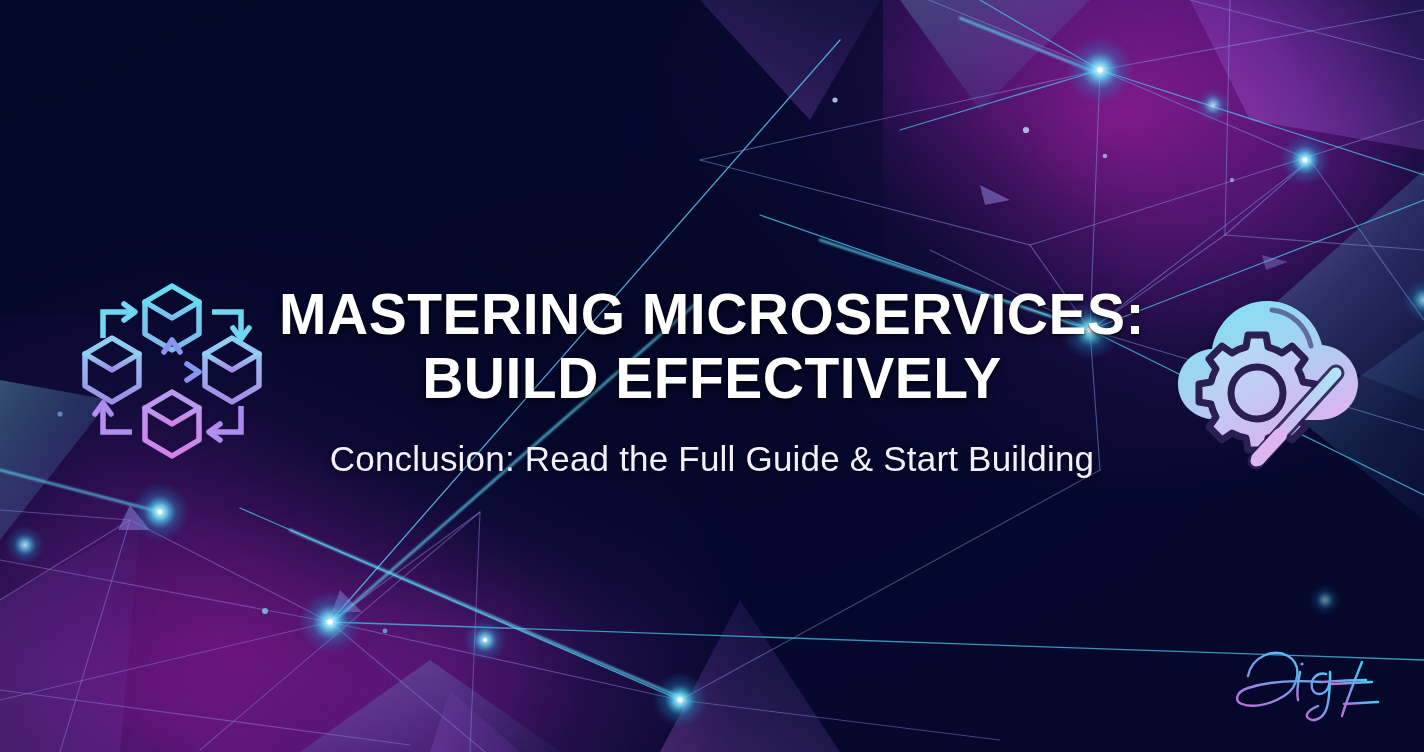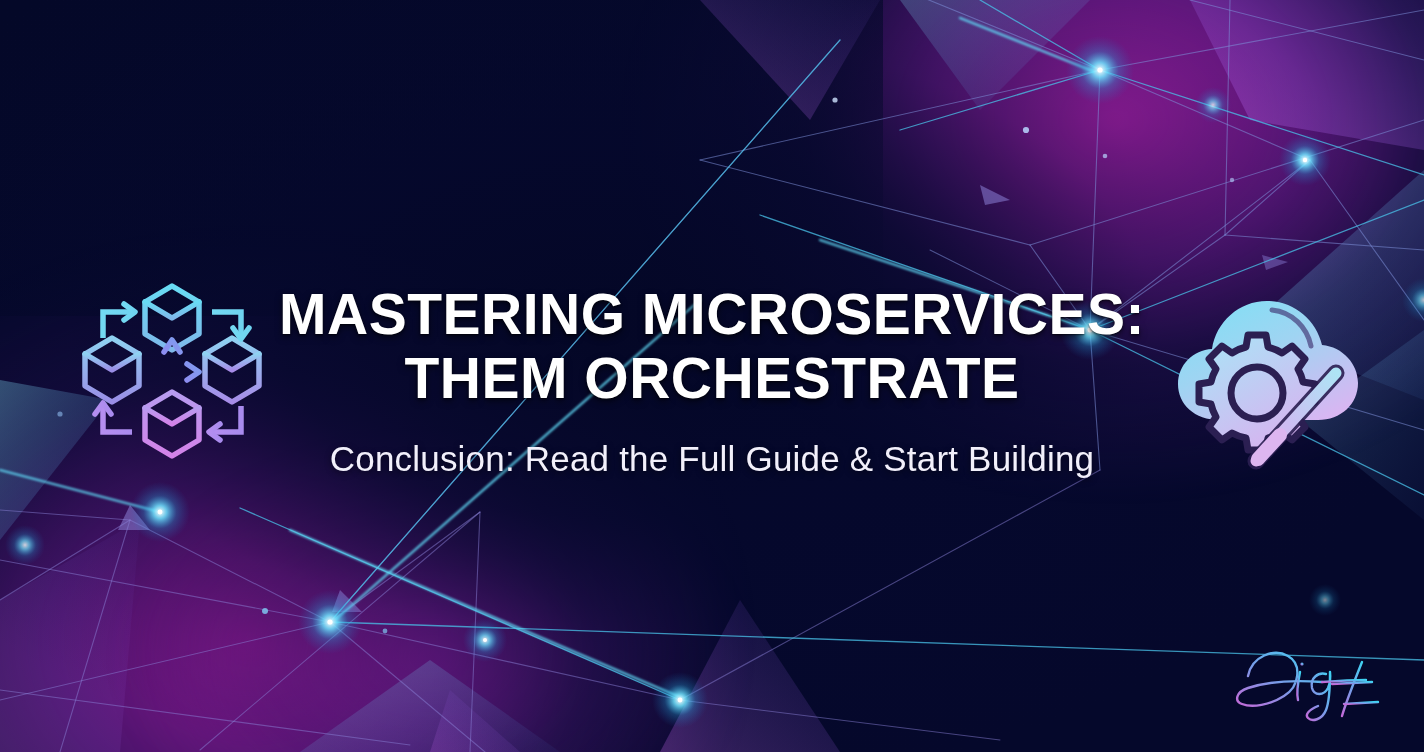--- a/index.html
+++ b/index.html
@@ -349,21 +349,21 @@
     <g>
       <line x1="168" y1="95" x2="88" y2="183" stroke="#2b1f52" stroke-width="17" stroke-linecap="round" opacity=".9"></line>
       <line x1="168" y1="95" x2="88" y2="183" stroke="url(#batonG)" stroke-width="11" stroke-linecap="round"></line>
       <line x1="112" y1="157" x2="90" y2="181" stroke="#ddb6f0" stroke-width="14" stroke-linecap="round"></line>
     </g>
   </svg>
 
   <div class="content">
     <div class="headline">
       <span class="ln">MASTERING MICROSERVICES:</span>
-      <span class="ln">THEM ORCHESTRATE</span>
+      <span class="ln">BUILD EFFECTIVELY</span>
     </div>
     <div class="subtitle">Conclusion: Read the Full Guide &amp; Start Building</div>
   </div>
 
   <svg class="logo" viewBox="0 0 170 92">
     <defs>
       <linearGradient id="logoG" x1="0" y1="1" x2="1" y2="0">
         <stop offset="0%" stop-color="#c46ad8"></stop>
         <stop offset="45%" stop-color="#7a9ae8"></stop>
         <stop offset="100%" stop-color="#3fd2f2"></stop>

